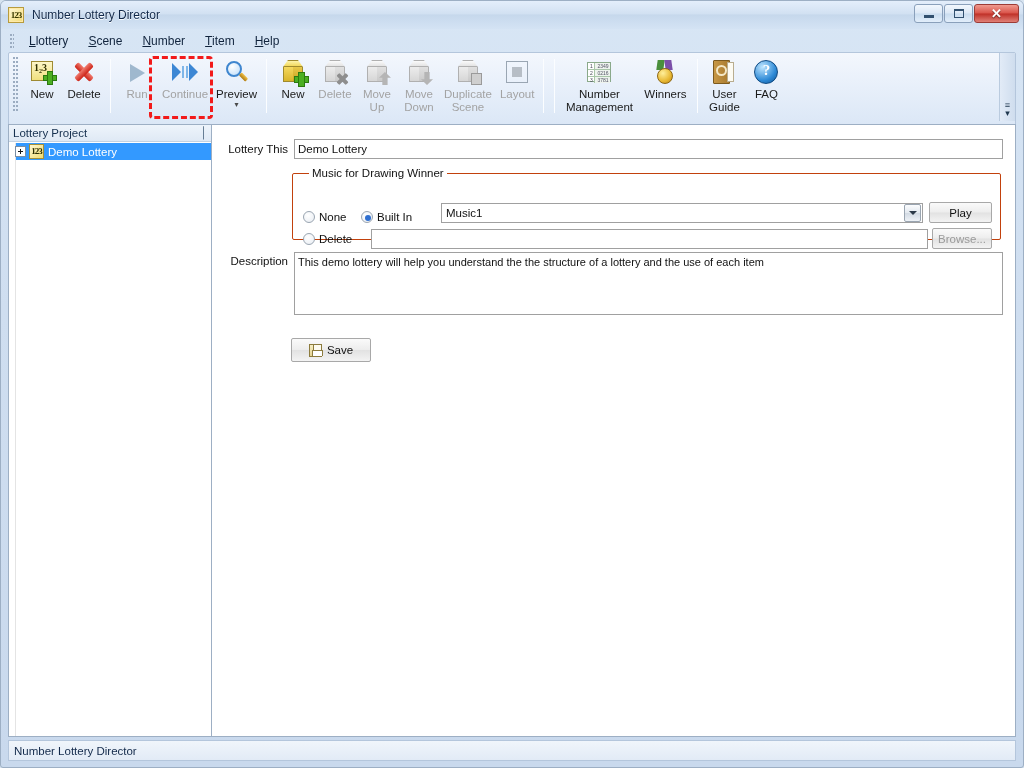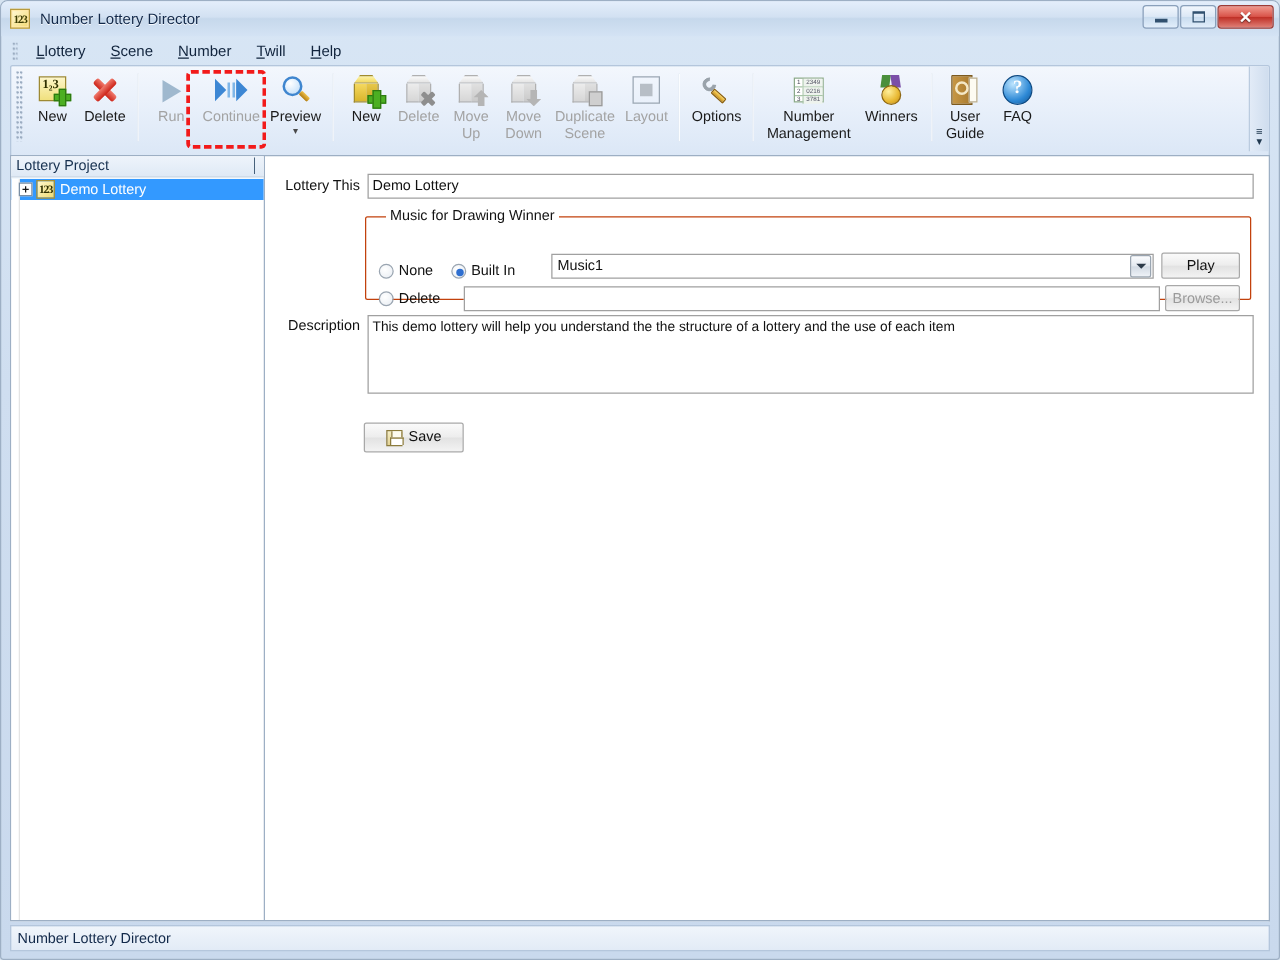--- a/index.html
+++ b/index.html
@@ -425,21 +425,21 @@
         <span class="x">✕</span>
       </div>
     </div>
   </div>
 
   <div id="menubar">
     <div class="grip"></div>
     <div class="menu-item"><u>L</u><span>lottery</span></div>
     <div class="menu-item"><u>S</u><span>cene</span></div>
     <div class="menu-item"><u>N</u><span>umber</span></div>
-    <div class="menu-item"><u>T</u><span>will</span></div>
+    <div class="menu-item"><u>T</u><span>item</span></div>
     <div class="menu-item"><u>H</u><span>elp</span></div>
   </div>
 
   <div id="toolbar">
     <div id="tb-grip"></div>
 
     <div class="tb-btn">
       <div class="tb-ico">
           <div class="ic-numnew">
             <span class="plus"></span>
@@ -557,29 +557,20 @@
 
     <div class="tb-btn disabled">
       <div class="tb-ico">
           <div class="ic-layout"></div>
         </div>
       <div class="tb-label">Layout</div>
     </div>
 
     <div class="tb-sep"></div>
 
-    <div class="tb-btn">
-      <div class="tb-ico">
-          <div class="ic-options">
-            <span class="w"></span>
-            <span class="s"></span>
-          </div>
-        </div>
-      <div class="tb-label">Options</div>
-    </div>
 
     <div class="tb-sep"></div>
 
     <div class="tb-btn" style="min-width:78px">
       <div class="tb-ico">
         <div class="ic-grid">
           <div class="r">
               <span class="a">1</span>
               <span class="b">2349</span>
             </div>

